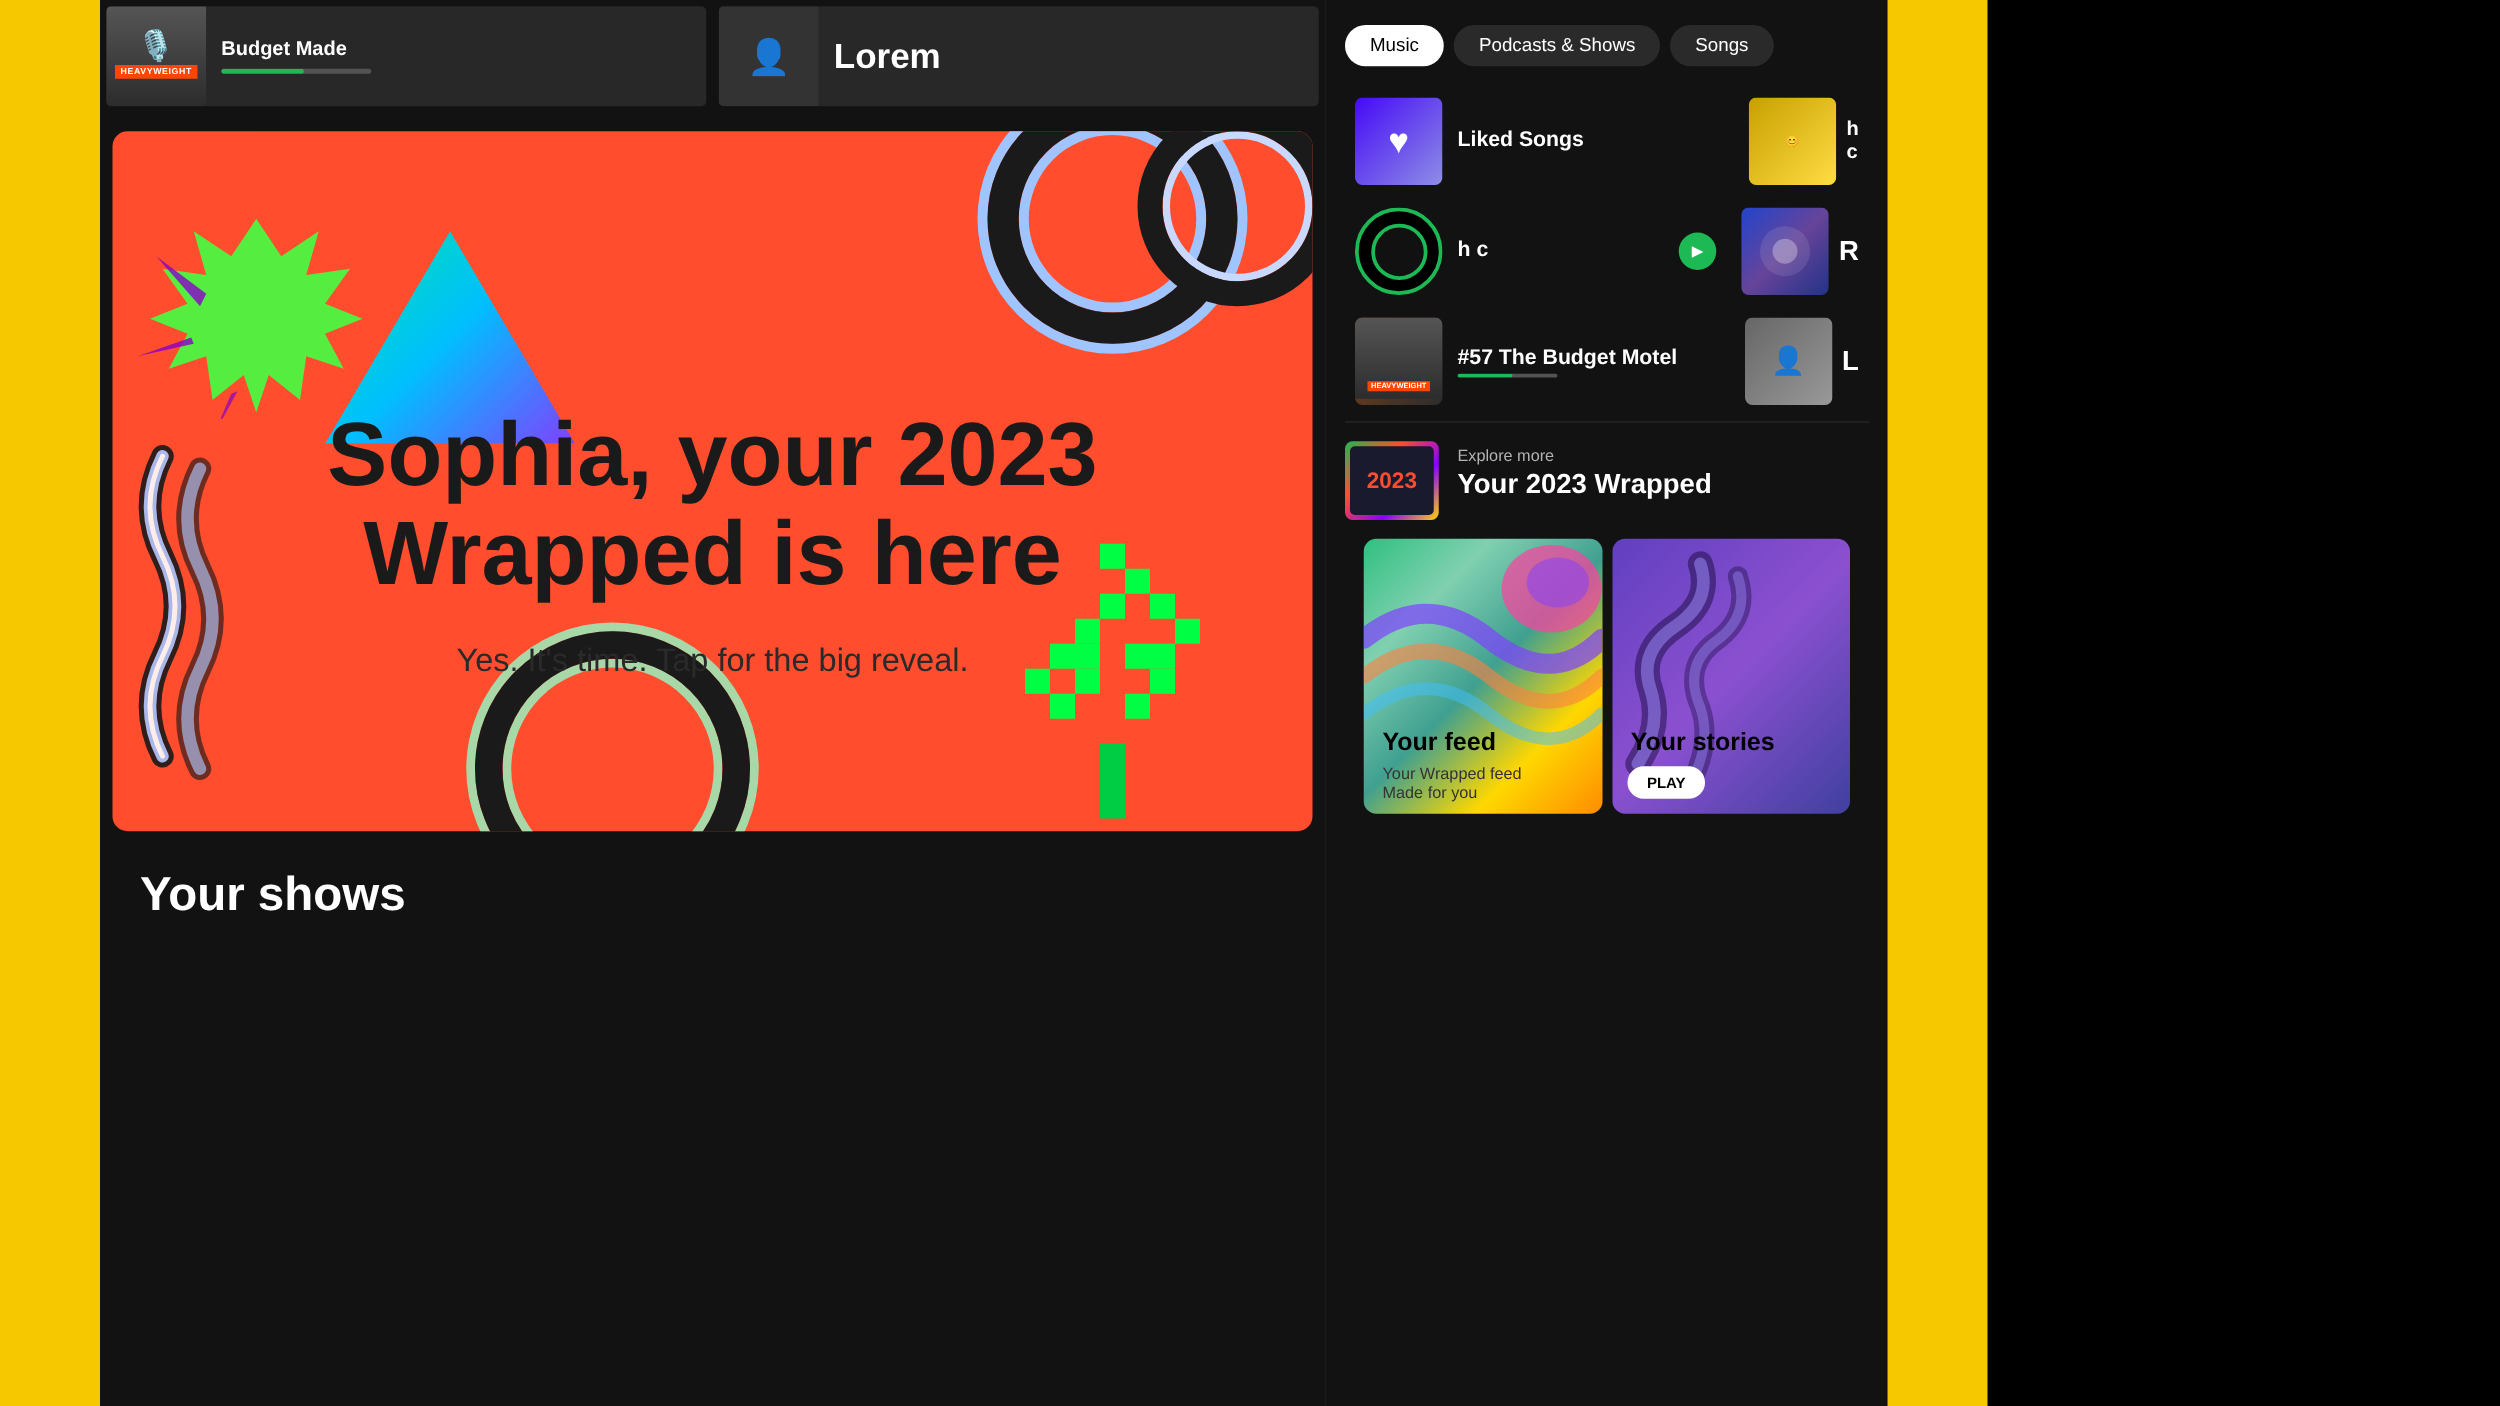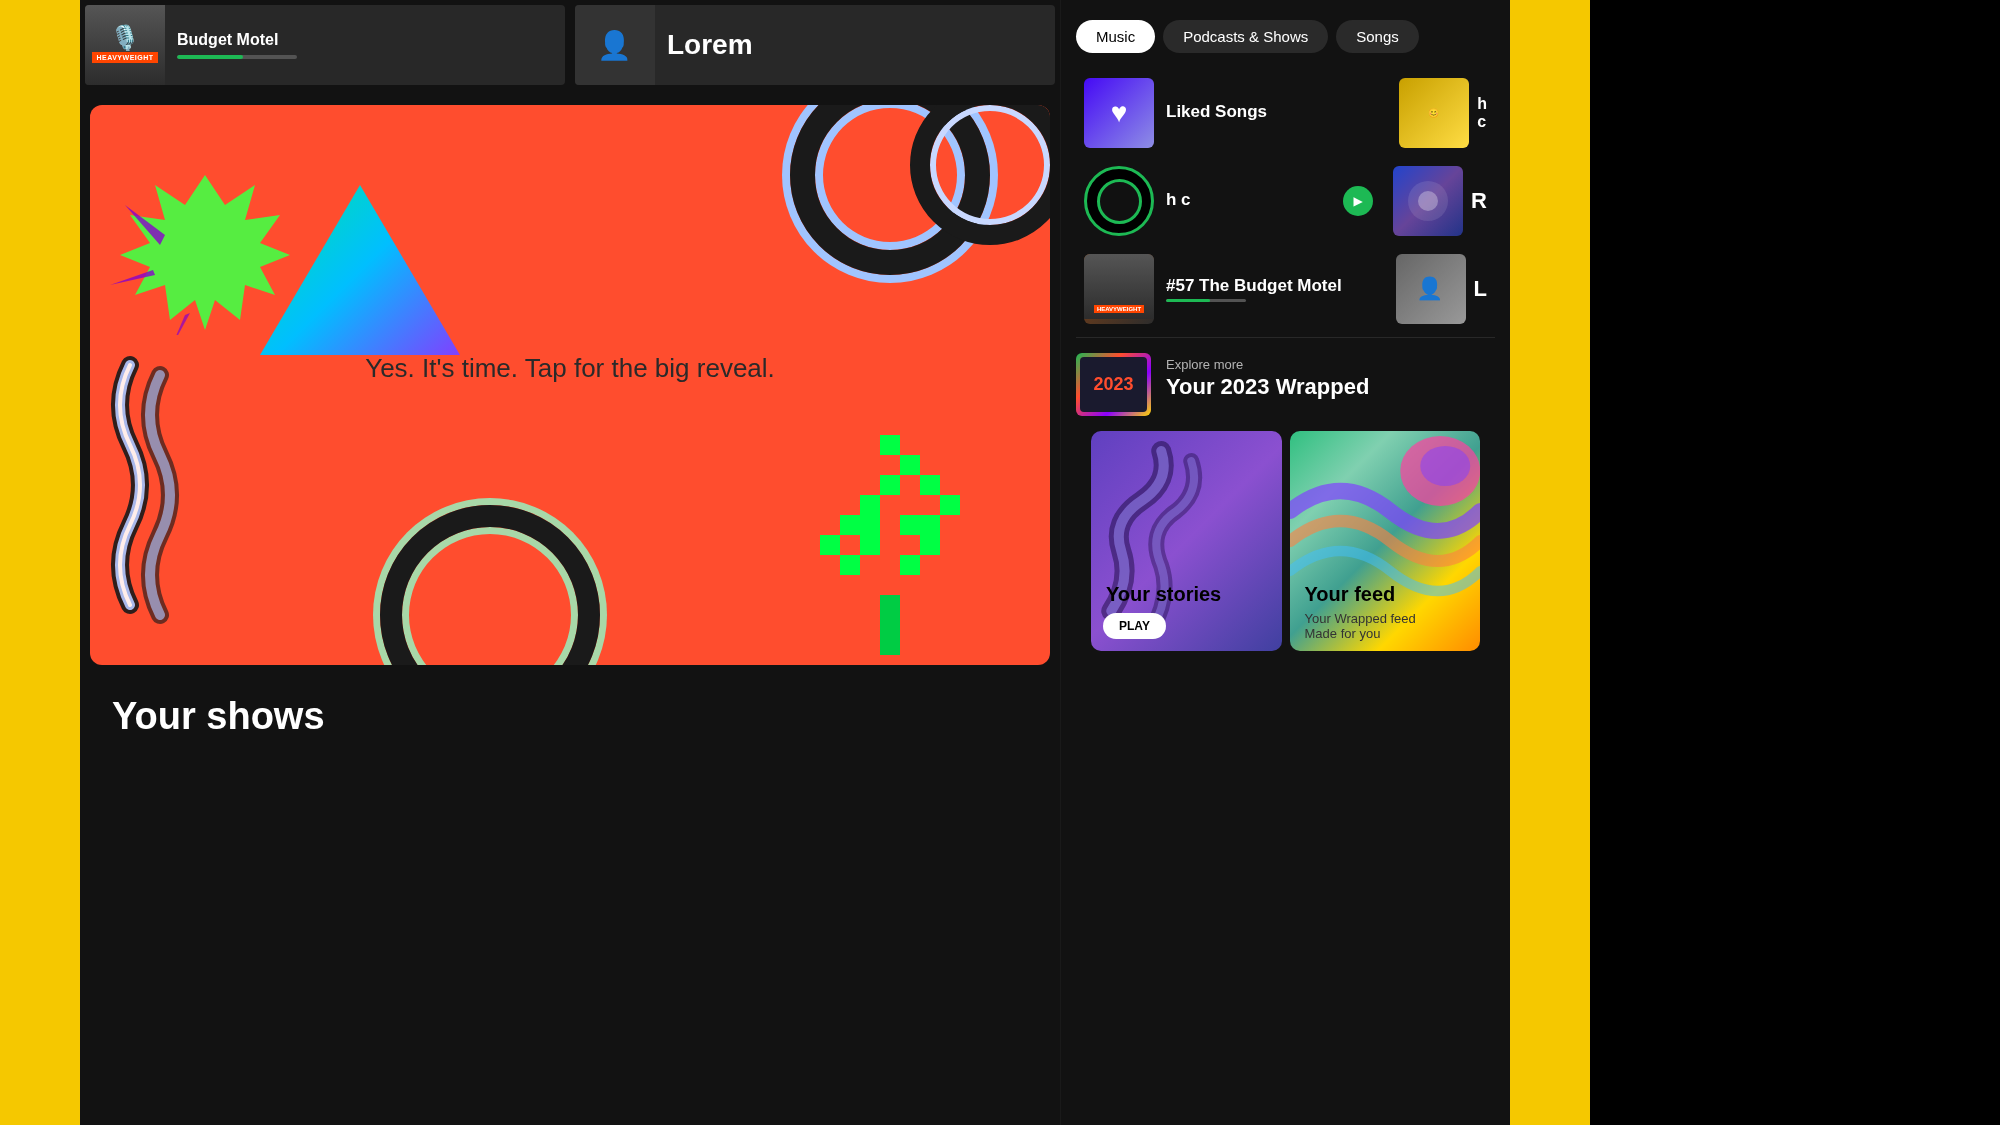--- a/index.html
+++ b/index.html
@@ -535,21 +535,21 @@
       <div class="top-card-thumb">
         <div class="heavyweight-thumb">
 
           <div style="width:100%;height:100%;background:linear-gradient(180deg,#555 0%,#2c2c2c 100%);display:flex;align-items:center;justify-content:center;flex-direction:column;">
             <div style="font-size:24px;">🎙️</div>
             <div class="heavyweight-label">HEAVYWEIGHT</div>
           </div>
         </div>
       </div>
       <div class="top-card-info">
-        <div class="top-card-title">Budget Motel</div>
+        <div class="top-card-title">Budget Made</div>
         <div class="progress-bar-container">
           <div class="progress-bar-fill" style="width:55%"></div>
         </div>
       </div>
     </div>
 
     <div class="top-card">
       <div class="top-card-thumb">
         <div class="person-thumb">👤</div>
       </div>
@@ -604,20 +604,21 @@
       <rect x="140" y="140" width="20" height="20" fill="#00ff44"></rect>
       <rect x="120" y="120" width="20" height="20" fill="#00ff44"></rect>
       <rect x="140" y="120" width="20" height="20" fill="#00ff44"></rect>
       <rect x="160" y="100" width="20" height="20" fill="#00ff44"></rect>
       <rect x="140" y="80" width="20" height="20" fill="#00ff44"></rect>
       <rect x="120" y="60" width="20" height="20" fill="#00ff44"></rect>
       <rect x="100" y="40" width="20" height="20" fill="#00ff44"></rect>
     </svg>
 
     <div class="wrapped-text-area">
+      <div class="wrapped-headline">Sophia, your 2023<br>Wrapped is here</div>
       <div class="wrapped-subtext">Yes. It's time. Tap for the big reveal.</div>
     </div>
 
   </div>
 
   <div class="your-shows-section">
     <div class="your-shows-title">Your shows</div>
   </div>
 
 </div>
@@ -703,46 +704,46 @@
       <div class="wrapped-2023-thumb">
         <div class="wrapped-2023-inner">2023</div>
       </div>
       <div>
         <div class="explore-more-label">Explore more</div>
         <div class="explore-more-title">Your 2023 Wrapped</div>
       </div>
     </div>
 
     <div class="bottom-cards-grid">
+
+      <div class="bottom-card feed-card">
+        <svg style="position:absolute;width:100%;height:100%;top:0;left:0;" viewBox="0 0 190 220" xmlns="http://www.w3.org/2000/svg">
+
+          <path d="M0,80 Q50,40 100,80 Q150,120 190,80" stroke="#8040ff" stroke-width="16" fill="none" stroke-linecap="round" opacity="0.7"></path>
+          <path d="M0,110 Q50,70 100,110 Q150,150 190,110" stroke="#ff8040" stroke-width="12" fill="none" stroke-linecap="round" opacity="0.6"></path>
+          <path d="M0,140 Q50,100 100,140 Q150,180 190,140" stroke="#40c0ff" stroke-width="10" fill="none" stroke-linecap="round" opacity="0.5"></path>
+
+          <ellipse cx="150" cy="40" rx="40" ry="35" fill="#ff40a0" opacity="0.7"></ellipse>
+          <ellipse cx="155" cy="35" rx="25" ry="20" fill="#8040ff" opacity="0.5"></ellipse>
+        </svg>
+        <div class="bottom-card-title">Your feed</div>
+        <div class="bottom-card-sub">Your Wrapped feed</div>
+        <div style="position:absolute;bottom:10px;left:15px;font-size:13px;color:#333;z-index:2;">Made for you</div>
+      </div>
 
       <div class="bottom-card stories-card">
         <svg style="position:absolute;width:100%;height:100%;top:0;left:0;" viewBox="0 0 190 220" xmlns="http://www.w3.org/2000/svg">
           <path d="M20,180 Q40,150 30,120 Q20,90 50,70 Q80,50 70,20" stroke="#1a0a40" stroke-width="20" fill="none" stroke-linecap="round" opacity="0.5"></path>
           <path d="M20,180 Q40,150 30,120 Q20,90 50,70 Q80,50 70,20" stroke="#a090ff" stroke-width="10" fill="none" stroke-linecap="round" opacity="0.5"></path>
           <path d="M60,200 Q80,165 70,135 Q55,100 85,80 Q110,60 100,30" stroke="#1a0a40" stroke-width="16" fill="none" stroke-linecap="round" opacity="0.4"></path>
           <path d="M60,200 Q80,165 70,135 Q55,100 85,80 Q110,60 100,30" stroke="#a090ff" stroke-width="8" fill="none" stroke-linecap="round" opacity="0.4"></path>
         </svg>
         <div class="bottom-card-title">Your stories</div>
         <div class="play-btn-card">PLAY</div>
       </div>
 
-      <div class="bottom-card feed-card">
-        <svg style="position:absolute;width:100%;height:100%;top:0;left:0;" viewBox="0 0 190 220" xmlns="http://www.w3.org/2000/svg">
-
-          <path d="M0,80 Q50,40 100,80 Q150,120 190,80" stroke="#8040ff" stroke-width="16" fill="none" stroke-linecap="round" opacity="0.7"></path>
-          <path d="M0,110 Q50,70 100,110 Q150,150 190,110" stroke="#ff8040" stroke-width="12" fill="none" stroke-linecap="round" opacity="0.6"></path>
-          <path d="M0,140 Q50,100 100,140 Q150,180 190,140" stroke="#40c0ff" stroke-width="10" fill="none" stroke-linecap="round" opacity="0.5"></path>
-
-          <ellipse cx="150" cy="40" rx="40" ry="35" fill="#ff40a0" opacity="0.7"></ellipse>
-          <ellipse cx="155" cy="35" rx="25" ry="20" fill="#8040ff" opacity="0.5"></ellipse>
-        </svg>
-        <div class="bottom-card-title">Your feed</div>
-        <div class="bottom-card-sub">Your Wrapped feed</div>
-        <div style="position:absolute;bottom:10px;left:15px;font-size:13px;color:#333;z-index:2;">Made for you</div>
-      </div>
-
     </div>
   </div>
 
 </div>
 
 <div class="right-yellow-sidebar">
 </div>
 
 </body></html>

